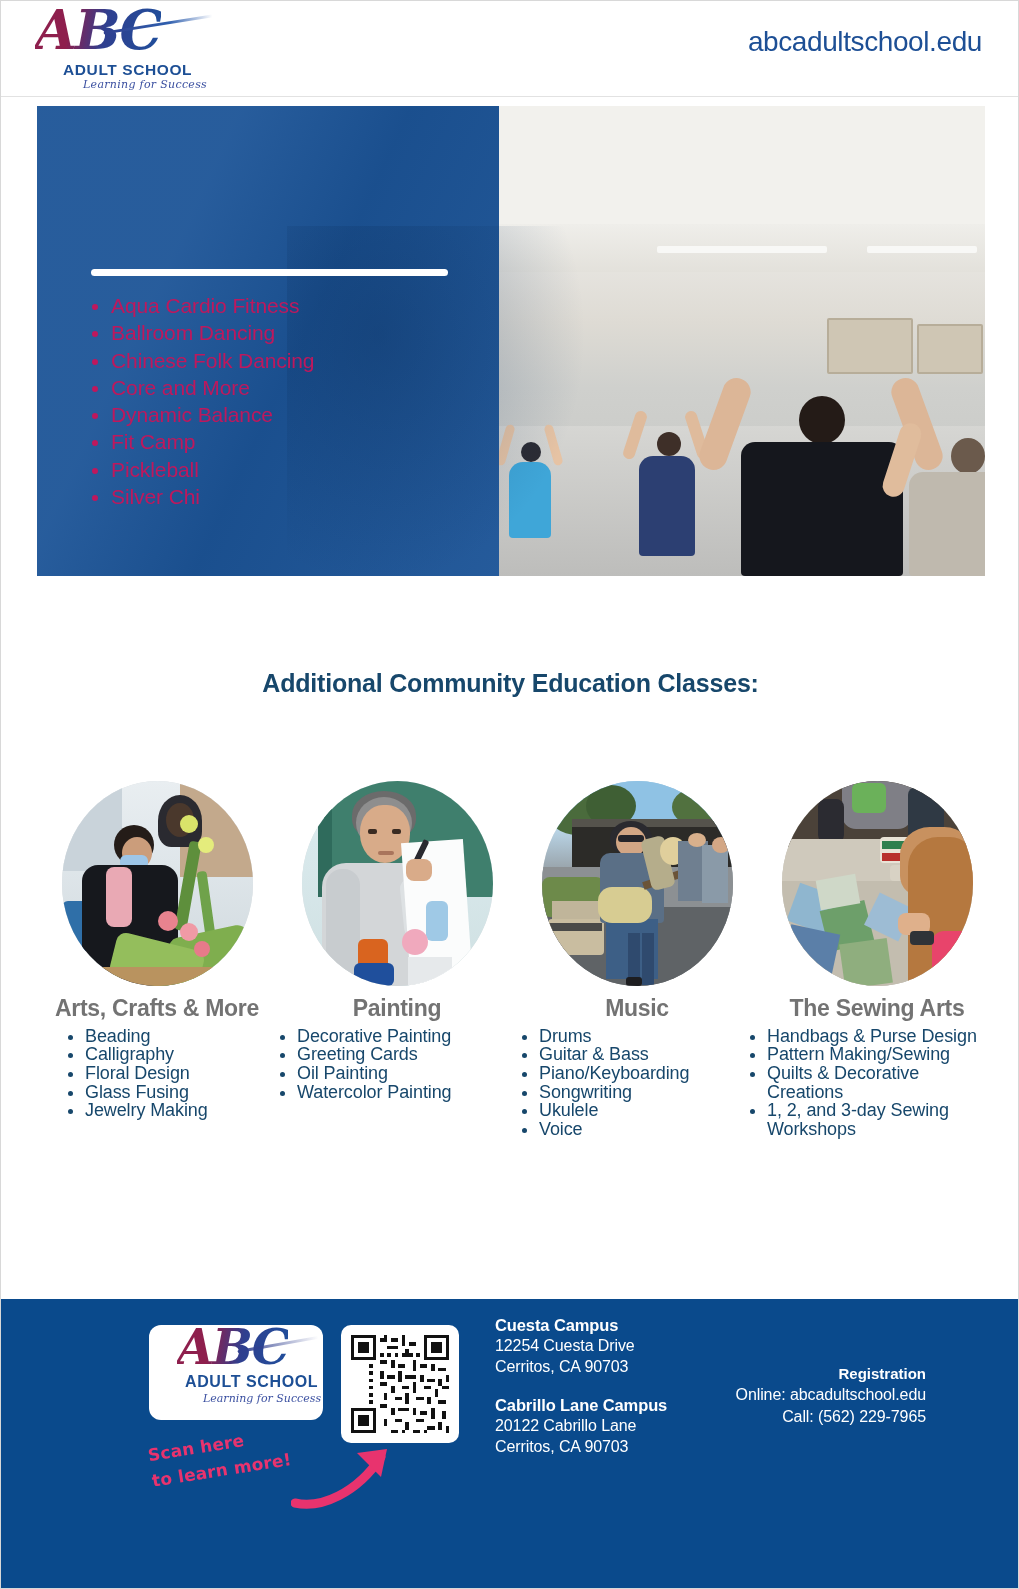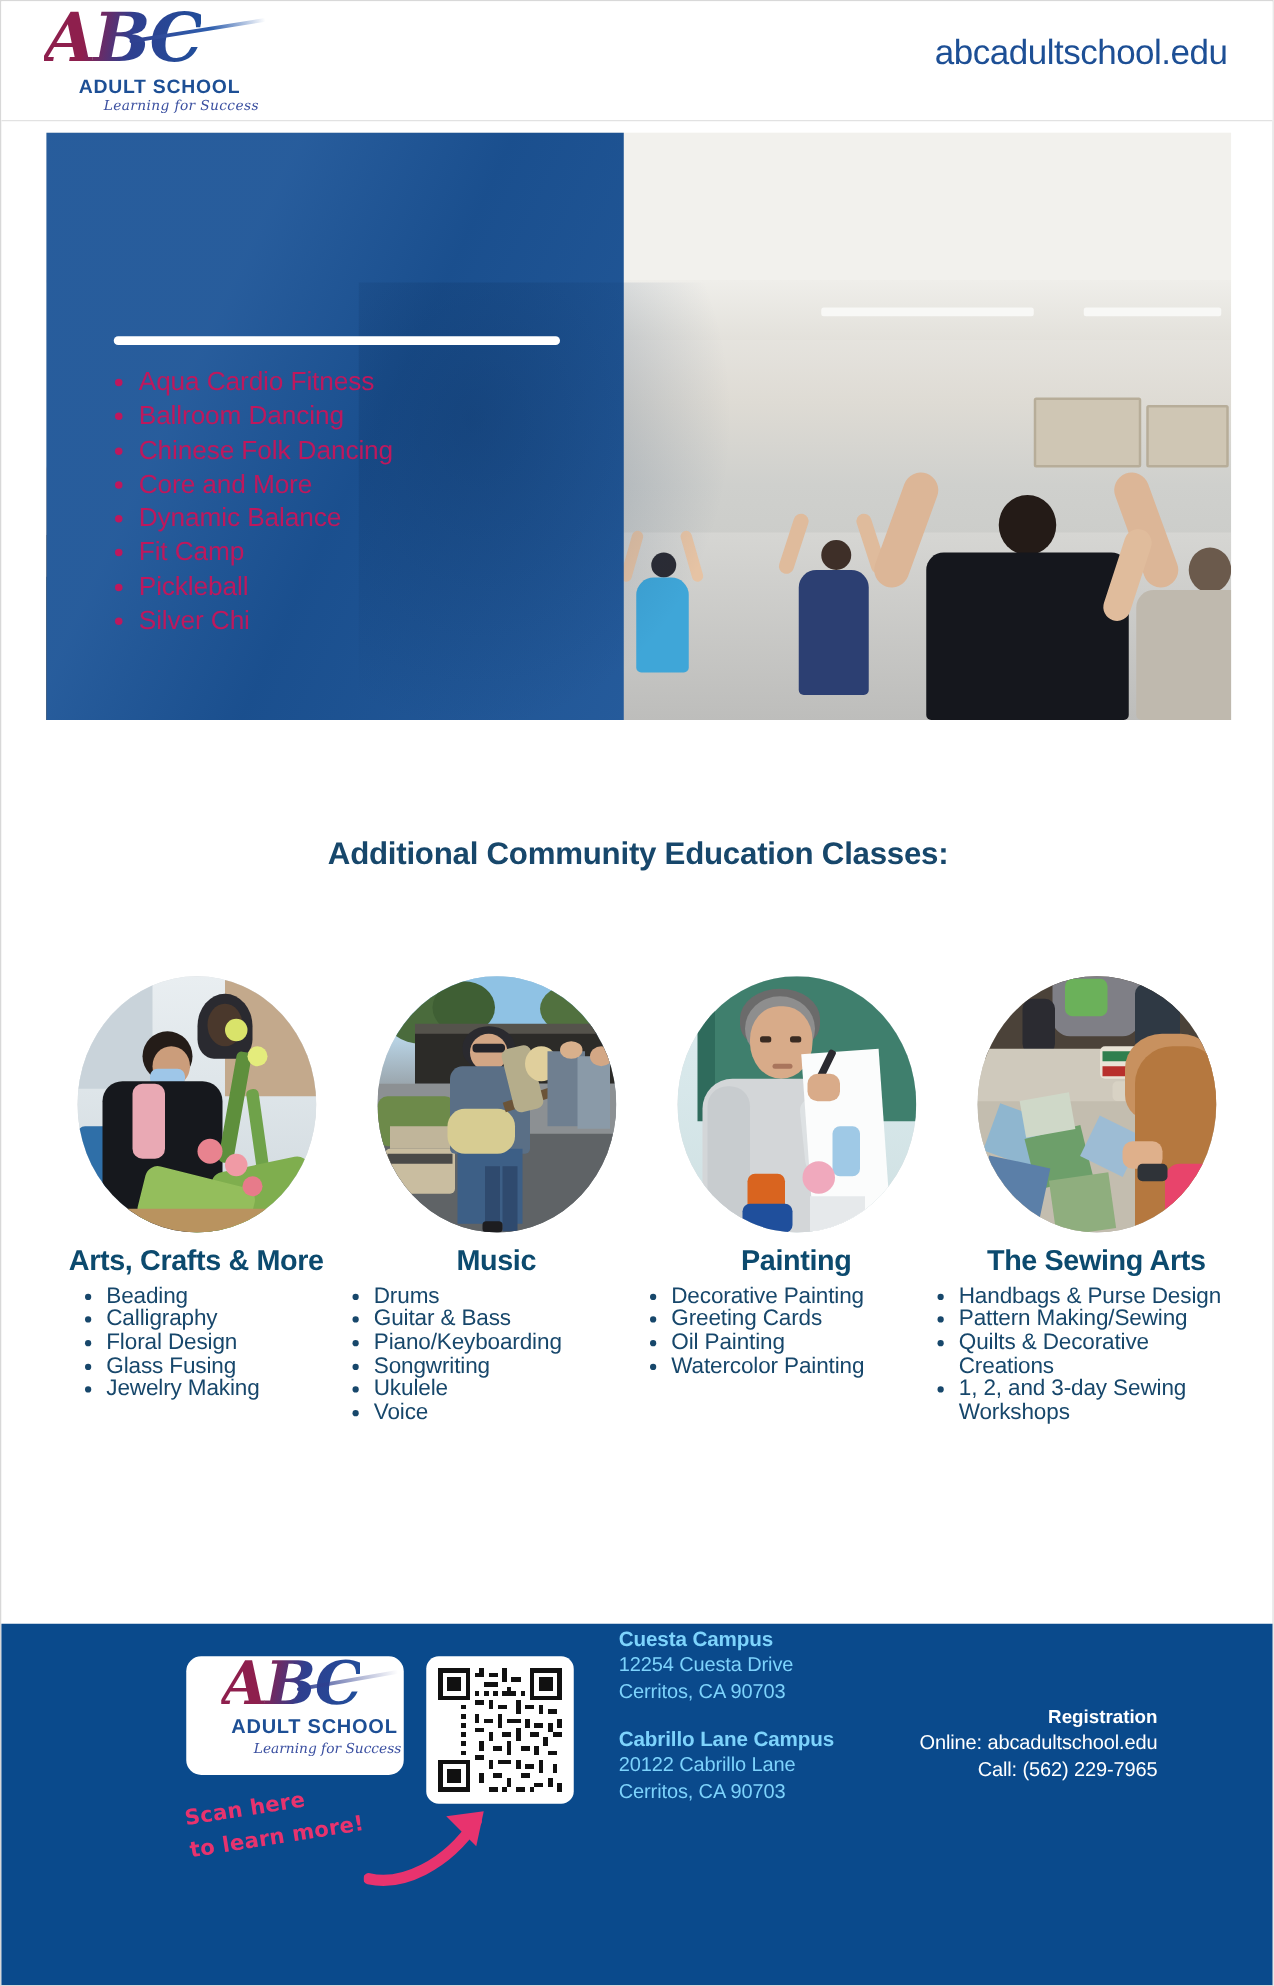--- a/index.html
+++ b/index.html
@@ -245,21 +245,21 @@
     border-radius: 50%;
     overflow: hidden;
     position: relative;
     background: #d9dde0;
   }
   .cat-title {
     margin-top: 10px;
     text-align: center;
     font-size: 23px;
     font-weight: 700;
-    color: #0c4a6e;
+    color: #737373;
     line-height: 1.08;
     letter-spacing: -0.3px;
   }
   .cat-list {
     margin: 6px 0 0 0;
     padding-left: 48px;
     list-style: disc;
     color: #17476b;
   }
   .cat-list li {
@@ -331,22 +331,22 @@
     width: 118px; height: 118px;
     background: #ffffff;
     border-radius: 10px;
     padding: 6px;
     box-sizing: border-box;
   }
   .qr { width: 100%; height: 100%; display: block; }
 
   .campus-block {
     position: absolute;
-    left: 494px; top: 3px;
-    color: #7dd3fc;
+    left: 494px; top: 16px;
+    color: #ffffff;
   }
   .campus-name {
     font-weight: 700;
     font-size: 16.5px;
     line-height: 1.3;
     letter-spacing: -0.1px;
   }
   .campus-line {
     font-size: 16px;
     line-height: 1.3;
@@ -512,20 +512,57 @@
           </div>
         </div>
       </div>
       <div class="cat-title">Arts, Crafts &amp; More</div>
       <ul class="cat-list">
         <li>Beading</li>
         <li>Calligraphy</li>
         <li>Floral Design</li>
         <li>Glass Fusing</li>
         <li>Jewelry Making</li>
+      </ul>
+    </div>
+
+    <div class="cat cat-painting">
+      <div class="circle-wrap">
+        <div class="circle">
+          <div class="sc">
+            <div style="inset:0;background:linear-gradient(#e8f2f4 0%,#d9e9ec 30%,#cfe0e2 100%);"></div>
+            <div style="left:22px;top:0;width:169px;height:116px;background:#3f7f6d;"></div>
+            <div style="left:16px;top:0;width:14px;height:116px;background:#2f6b5c;"></div>
+            <div style="left:50px;top:10px;width:64px;height:48px;background:#6b6b6b;border-radius:50% 50% 40% 40%;"></div>
+            <div style="left:54px;top:16px;width:56px;height:52px;background:#8e8e8e;border-radius:50%;"></div>
+            <div style="left:58px;top:24px;width:50px;height:58px;background:#d8ab89;border-radius:46% 46% 50% 50%;"></div>
+            <div style="left:66px;top:48px;width:9px;height:5px;background:#3a2b22;border-radius:2px;"></div>
+            <div style="left:90px;top:48px;width:9px;height:5px;background:#3a2b22;border-radius:2px;"></div>
+            <div style="left:76px;top:70px;width:16px;height:4px;background:#a9755c;border-radius:2px;"></div>
+            <div style="left:20px;top:82px;width:118px;height:123px;background:#d3d6d8;border-radius:24px 24px 0 0;"></div>
+            <div style="left:24px;top:88px;width:34px;height:110px;background:#c8cccf;border-radius:16px;"></div>
+            <div style="left:100px;top:96px;width:46px;height:60px;background:#dde1e3;border-radius:10px;transform:rotate(-6deg);"></div>
+            <div style="left:112px;top:150px;width:40px;height:55px;background:#e9ecee;"></div>
+            <div style="left:104px;top:60px;width:62px;height:145px;background:#fbfcfc;transform:rotate(-4deg);"></div>
+            <div style="left:116px;top:58px;width:6px;height:26px;background:#2a2a30;transform:rotate(26deg);border-radius:2px;"></div>
+            <div style="left:104px;top:78px;width:26px;height:22px;background:#d9ab89;border-radius:8px;"></div>
+            <div style="left:124px;top:120px;width:22px;height:40px;background:#9fc9e6;border-radius:6px;"></div>
+            <div style="left:100px;top:148px;width:26px;height:26px;background:#f0a9bd;border-radius:50%;"></div>
+            <div style="left:56px;top:158px;width:30px;height:36px;background:#d9641f;border-radius:6px;"></div>
+            <div style="left:52px;top:182px;width:40px;height:23px;background:#1f4f9c;border-radius:6px;"></div>
+            <div style="left:106px;top:176px;width:44px;height:29px;background:#e6e9eb;"></div>
+          </div>
+        </div>
+      </div>
+      <div class="cat-title">Painting</div>
+      <ul class="cat-list">
+        <li>Decorative Painting</li>
+        <li>Greeting Cards</li>
+        <li>Oil Painting</li>
+        <li>Watercolor Painting</li>
       </ul>
     </div>
 
     <div class="cat cat-music">
       <div class="circle-wrap">
         <div class="circle">
           <div class="sc">
             <div style="inset:0;background:linear-gradient(#9ecbe8 0%,#bcd9ec 22%,#8a8d8f 52%,#6e7174 100%);"></div>
             <div style="left:0;top:0;width:191px;height:48px;background:#8fc2e4;"></div>
             <div style="left:6px;top:10px;width:58px;height:44px;background:#4a6b3c;border-radius:50%;"></div>
@@ -559,57 +596,20 @@
         </div>
       </div>
       <div class="cat-title">Music</div>
       <ul class="cat-list">
         <li>Drums</li>
         <li>Guitar &amp; Bass</li>
         <li>Piano/Keyboarding</li>
         <li>Songwriting</li>
         <li>Ukulele</li>
         <li>Voice</li>
-      </ul>
-    </div>
-
-    <div class="cat cat-painting">
-      <div class="circle-wrap">
-        <div class="circle">
-          <div class="sc">
-            <div style="inset:0;background:linear-gradient(#e8f2f4 0%,#d9e9ec 30%,#cfe0e2 100%);"></div>
-            <div style="left:22px;top:0;width:169px;height:116px;background:#3f7f6d;"></div>
-            <div style="left:16px;top:0;width:14px;height:116px;background:#2f6b5c;"></div>
-            <div style="left:50px;top:10px;width:64px;height:48px;background:#6b6b6b;border-radius:50% 50% 40% 40%;"></div>
-            <div style="left:54px;top:16px;width:56px;height:52px;background:#8e8e8e;border-radius:50%;"></div>
-            <div style="left:58px;top:24px;width:50px;height:58px;background:#d8ab89;border-radius:46% 46% 50% 50%;"></div>
-            <div style="left:66px;top:48px;width:9px;height:5px;background:#3a2b22;border-radius:2px;"></div>
-            <div style="left:90px;top:48px;width:9px;height:5px;background:#3a2b22;border-radius:2px;"></div>
-            <div style="left:76px;top:70px;width:16px;height:4px;background:#a9755c;border-radius:2px;"></div>
-            <div style="left:20px;top:82px;width:118px;height:123px;background:#d3d6d8;border-radius:24px 24px 0 0;"></div>
-            <div style="left:24px;top:88px;width:34px;height:110px;background:#c8cccf;border-radius:16px;"></div>
-            <div style="left:100px;top:96px;width:46px;height:60px;background:#dde1e3;border-radius:10px;transform:rotate(-6deg);"></div>
-            <div style="left:112px;top:150px;width:40px;height:55px;background:#e9ecee;"></div>
-            <div style="left:104px;top:60px;width:62px;height:145px;background:#fbfcfc;transform:rotate(-4deg);"></div>
-            <div style="left:116px;top:58px;width:6px;height:26px;background:#2a2a30;transform:rotate(26deg);border-radius:2px;"></div>
-            <div style="left:104px;top:78px;width:26px;height:22px;background:#d9ab89;border-radius:8px;"></div>
-            <div style="left:124px;top:120px;width:22px;height:40px;background:#9fc9e6;border-radius:6px;"></div>
-            <div style="left:100px;top:148px;width:26px;height:26px;background:#f0a9bd;border-radius:50%;"></div>
-            <div style="left:56px;top:158px;width:30px;height:36px;background:#d9641f;border-radius:6px;"></div>
-            <div style="left:52px;top:182px;width:40px;height:23px;background:#1f4f9c;border-radius:6px;"></div>
-            <div style="left:106px;top:176px;width:44px;height:29px;background:#e6e9eb;"></div>
-          </div>
-        </div>
-      </div>
-      <div class="cat-title">Painting</div>
-      <ul class="cat-list">
-        <li>Decorative Painting</li>
-        <li>Greeting Cards</li>
-        <li>Oil Painting</li>
-        <li>Watercolor Painting</li>
       </ul>
     </div>
 
     <div class="cat cat-sewing">
       <div class="circle-wrap">
         <div class="circle">
           <div class="sc">
             <div style="inset:0;background:linear-gradient(#d8d2c6 0%,#cfc9bd 40%,#bdb7ab 100%);"></div>
             <div style="left:0;top:0;width:191px;height:66px;background:#4b4239;"></div>
             <div style="left:60px;top:0;width:70px;height:48px;background:#7f7f86;border-radius:0 0 14px 14px;"></div>

